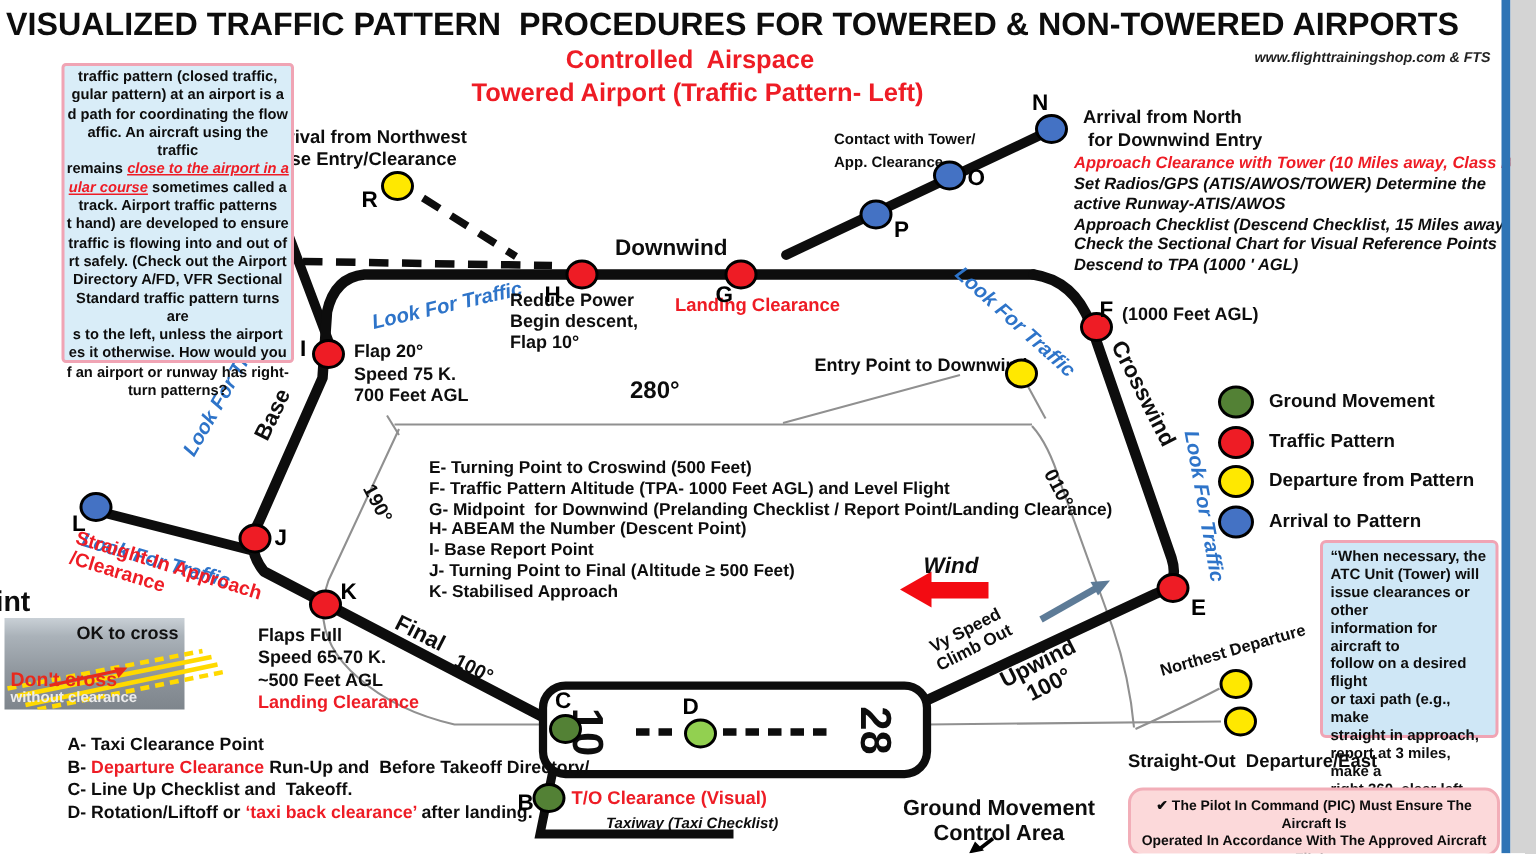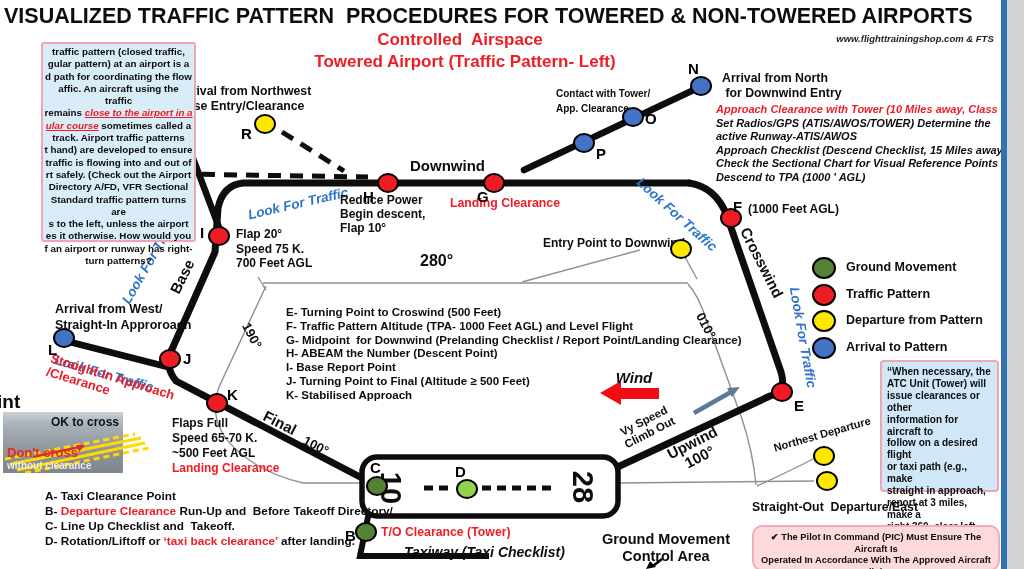--- a/index.html
+++ b/index.html
@@ -112,22 +112,20 @@
 <span>Set Radios/GPS (ATIS/AWOS/TOWER) Determine the
 active Runway-ATIS/AWOS
 Approach Checklist (Descend Checklist, 15 Miles away)
 Check the Sectional Chart for Visual Reference Points
 Descend to TPA (1000 ' AGL)</span></div>
 
   <div class="lbl" style="left:178px;top:84px;font-size:12.3px;line-height:15px;">Arrival from Northwest
 Base Entry/Clearance</div>
   <div class="lbl" style="left:722px;top:71px;font-size:12.3px;line-height:15px;">Arrival from North
  for Downwind Entry</div>
-  <div class="lbl" style="left:55px;top:302px;font-size:12.5px;line-height:15.5px;">Arrival from West/
-Straight-In Approroach</div>
   <div class="lbl" style="left:556px;top:86px;font-size:10px;line-height:15px;">Contact with Tower/
 App. Clearance</div>
 
   <div class="lbl" style="left:410px;top:157px;font-size:15px;">Downwind</div>
   <div class="lbl rot" style="left:152px;top:268px;width:60px;text-align:center;font-size:15px;transform:rotate(-64deg);">Base</div>
   <div class="lbl rot" style="left:258px;top:414px;width:44px;text-align:center;font-size:15px;transform:rotate(27deg);">Final</div>
   <div class="lbl rot" style="left:296px;top:438px;width:40px;text-align:center;font-size:13px;transform:rotate(27deg);">100°</div>
   <div class="lbl rot" style="left:722px;top:254px;width:80px;text-align:center;font-size:15px;transform:rotate(63deg);">Crosswind</div>
   <div class="lbl rot" style="left:660px;top:434px;width:72px;text-align:center;font-size:15px;line-height:16px;transform:rotate(-27deg);">Upwind
 100°</div>
@@ -156,22 +154,22 @@
   <div class="lbl" style="left:543px;top:236px;font-size:12px;">Entry Point to Downwind</div>
   <div class="lbl red rot" style="left:46px;top:370px;width:130px;font-size:13px;line-height:14px;transform:rotate(17deg);">Straight-In Approach
 /Clearance</div>
   <div class="lbl" style="left:604px;top:369px;width:60px;text-align:center;font-size:15px;font-style:italic;">Wind</div>
   <div class="lbl rot" style="left:612px;top:414px;width:70px;text-align:center;font-size:11.5px;line-height:13px;transform:rotate(-27deg);">Vy Speed
 Climb Out</div>
   <div class="lbl rot" style="left:766px;top:428px;width:112px;text-align:center;font-size:11px;transform:rotate(-16deg);">Northest Departure</div>
   <div class="lbl" style="left:752px;top:500px;font-size:12.3px;">Straight-Out  Departure/East</div>
   <div class="lbl" style="left:596px;top:531px;width:140px;text-align:center;font-size:14.5px;line-height:17px;">Ground Movement
 Control Area</div>
-  <div class="lbl red" style="left:381px;top:525px;font-size:12.3px;">T/O Clearance (Tower)</div>
-  <div class="lbl" style="left:404px;top:544px;font-size:14px;font-style:italic;">Taxiway (Taxi Checklist)</div>
+  <div class="lbl red" style="left:381px;top:525px;font-size:12.3px;">T/O Clearance (Visual)</div>
+  <div class="lbl" style="left:404px;top:544px;font-size:10px;font-style:italic;">Taxiway (Taxi Checklist)</div>
   <div class="lbl" style="left:-3px;top:391px;font-size:19px;">int</div>
 
   <div class="lbl" style="left:286px;top:306px;font-size:11.5px;line-height:13.8px;">E- Turning Point to Croswind (500 Feet)
 F- Traffic Pattern Altitude (TPA- 1000 Feet AGL) and Level Flight
 G- Midpoint  for Downwind (Prelanding Checklist / Report Point/Landing Clearance)
 H- ABEAM the Number (Descent Point)
 I- Base Report Point
 J- Turning Point to Final (Altitude ≥ 500 Feet)
 K- Stabilised Approach</div>
 

